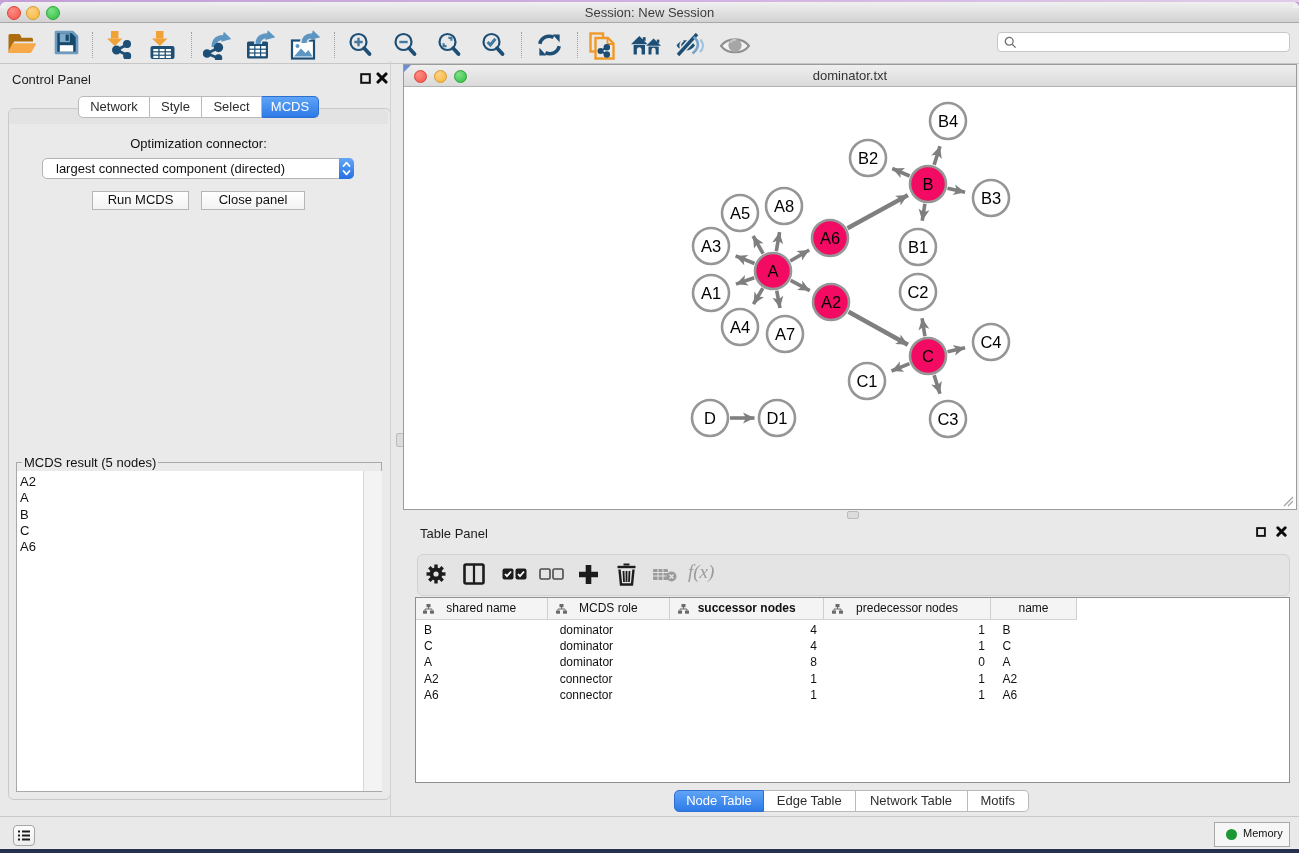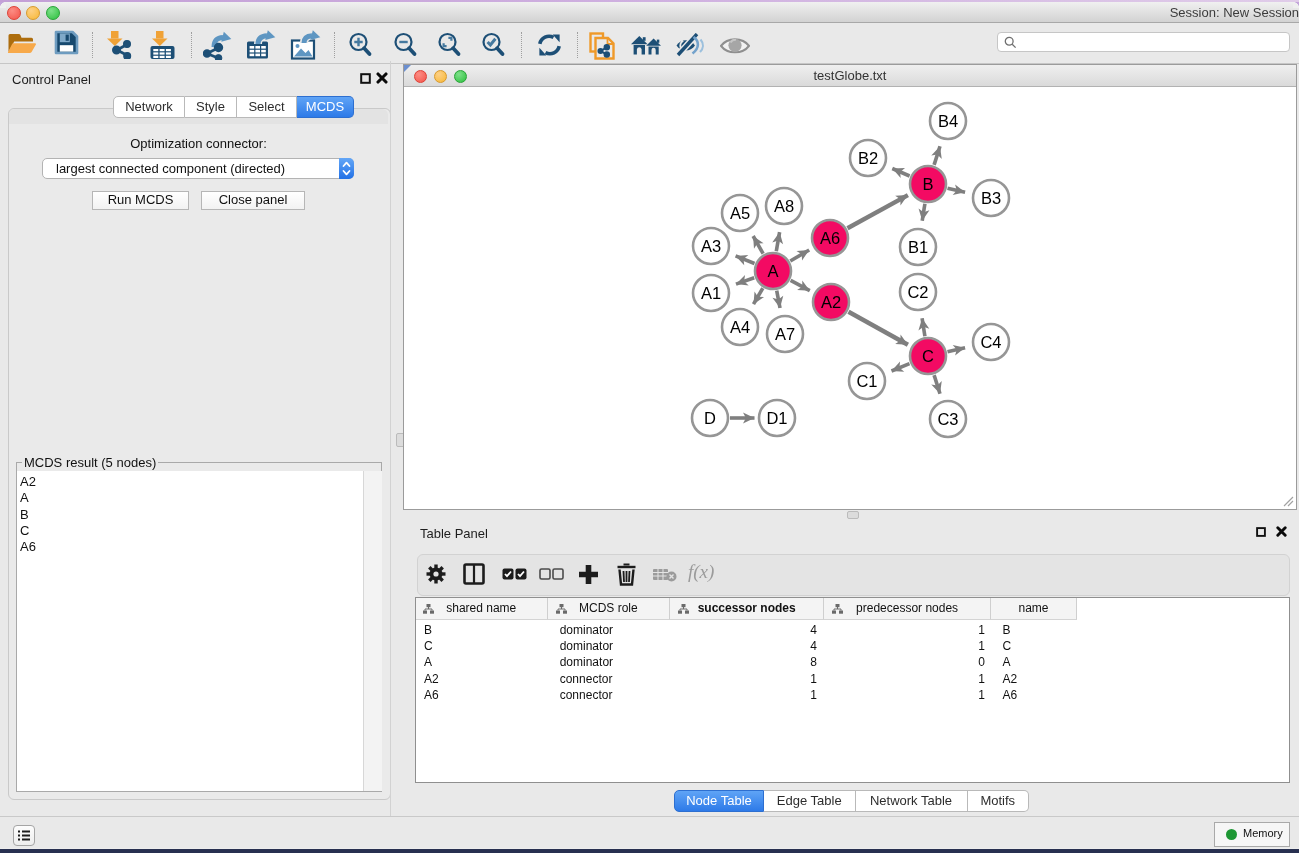--- a/index.html
+++ b/index.html
@@ -6,21 +6,21 @@
 body{width:1299px;height:853px;position:relative;overflow:hidden;
   background:#e9e9e9;font-family:"Liberation Sans",sans-serif;
   -webkit-font-smoothing:antialiased;}
 .abs{position:absolute;}
 
 #purple{left:0;top:0;width:1299px;height:2px;background:linear-gradient(90deg,#c39fd6,#cfb0e0 50%,#e0cce9);}
 
 #titlebar{left:0;top:2px;width:1299px;height:20px;
   background:linear-gradient(#f0f0f0,#d2d2d2);border-bottom:1px solid #a8a8a8;}
 #titlebar .tl{position:absolute;border-radius:50%;width:12px;height:12px;top:4px;}
-#title-text{width:100%;text-align:right;font-size:13px;color:#3c3c3c;top:3px;left:0;}
+#title-text{width:100%;text-align:center;font-size:13px;color:#3c3c3c;top:3px;left:0;}
 
 #toolbar{left:0;top:29px;width:1299px;height:34px;background:#e9e9e9;border-bottom:1px solid #c6c6c6;}
 .tbsep{position:absolute;top:3px;height:26px;width:0;border-left:1px dotted #9f9f9f;}
 .tbi{position:absolute;top:0;}
 #searchbox{position:absolute;left:997px;top:3px;width:291px;height:18px;background:#fff;
   border:1px solid #c6c6c6;border-radius:4px;}
 #searchbox svg{position:absolute;left:6px;top:3px;}
 
 #cp-title{left:12px;top:72px;font-size:13px;color:#1e1e1e;text-align:right;}
 .wicon{position:absolute;}
@@ -258,21 +258,21 @@
 
 <div class="abs" id="cp-title">Control Panel</div>
 <svg class="wicon" style="left:360px;top:73px" width="11" height="11">
     <rect x="1.2" y="1.2" width="8.6" height="8.6" fill="none" stroke="#111" stroke-width="2"></rect>
   </svg>
 <svg class="wicon" style="left:376px;top:72px" width="12" height="12">
     <path d="M2 2 L10 10 M10 2 L2 10" stroke="#0a0a0a" stroke-width="3.1" stroke-linecap="round"></path>
   </svg>
 <div class="abs" id="cp-panel"></div>
 <div class="abs" id="cp-panel-band"></div>
-<div class="seg" style="left:78px;top:96px;margin-left:35px;">
+<div class="seg" style="left:78px;top:96px;">
   <div style="width:72px;">Network</div>
   <div style="width:52px;">Style</div>
   <div style="width:60px;">Select</div>
   <div class="sel" style="width:57px;">MCDS</div>
 </div>
 <div class="abs" id="opt-label">Optimization connector:</div>
 <div class="abs" id="combo">
   <div class="ct">largest connected component (directed)</div>
   <div class="step"><svg width="15" height="21" viewBox="0 0 15 21">
         <path d="M4.5 8 L7.5 4.6 L10.5 8" fill="none" stroke="#fff" stroke-width="1.8" stroke-linecap="round" stroke-linejoin="round"></path>
@@ -292,21 +292,21 @@
 <div class="abs" id="hknob"></div>
 
 <div class="abs" id="netwin">
   <svg style="position:absolute;left:0;top:0;z-index:5" width="7" height="7">
       <path d="M0 0 L7 0 L0 7 Z" fill="#6b8fd0"></path>
     </svg>
   <div id="nettitle">
     <div class="tl" style="left:10px;background:radial-gradient(circle at 35% 30%,#fc8d84,#f4544a);border:0.5px solid #dd4035;"></div>
     <div class="tl" style="left:30px;background:radial-gradient(circle at 35% 30%,#fdd086,#f7b835);border:0.5px solid #d89a2c;"></div>
     <div class="tl" style="left:50px;background:radial-gradient(circle at 35% 30%,#7ee08a,#2dc03e);border:0.5px solid #27a337;"></div>
-    <div class="tt">testGlobe.txt</div>
+    <div class="tt">dominator.txt</div>
   </div>
   <svg id="graph" style="position:absolute;left:0;top:0" width="892" height="424" viewBox="0 0 892 424">
   <defs>
         <marker id="arr" markerUnits="userSpaceOnUse" markerWidth="16" markerHeight="14" refX="12" refY="6" orient="auto">
           <path d="M0.5 0.5 L12 6 L0.5 11.5 L3.4 6 Z" fill="#7f7f7f"></path>
         </marker>
       </defs>
   <line x1="359.1" y1="188.6" x2="349.1" y2="171.0" stroke="#7f7f7f" stroke-width="3.6" marker-end="url(#arr)"></line>
   <line x1="372.3" y1="186.3" x2="375.6" y2="167.1" stroke="#7f7f7f" stroke-width="3.6" marker-end="url(#arr)"></line>
   <line x1="350.5" y1="198.5" x2="331.6" y2="190.9" stroke="#7f7f7f" stroke-width="3.6" marker-end="url(#arr)"></line>

